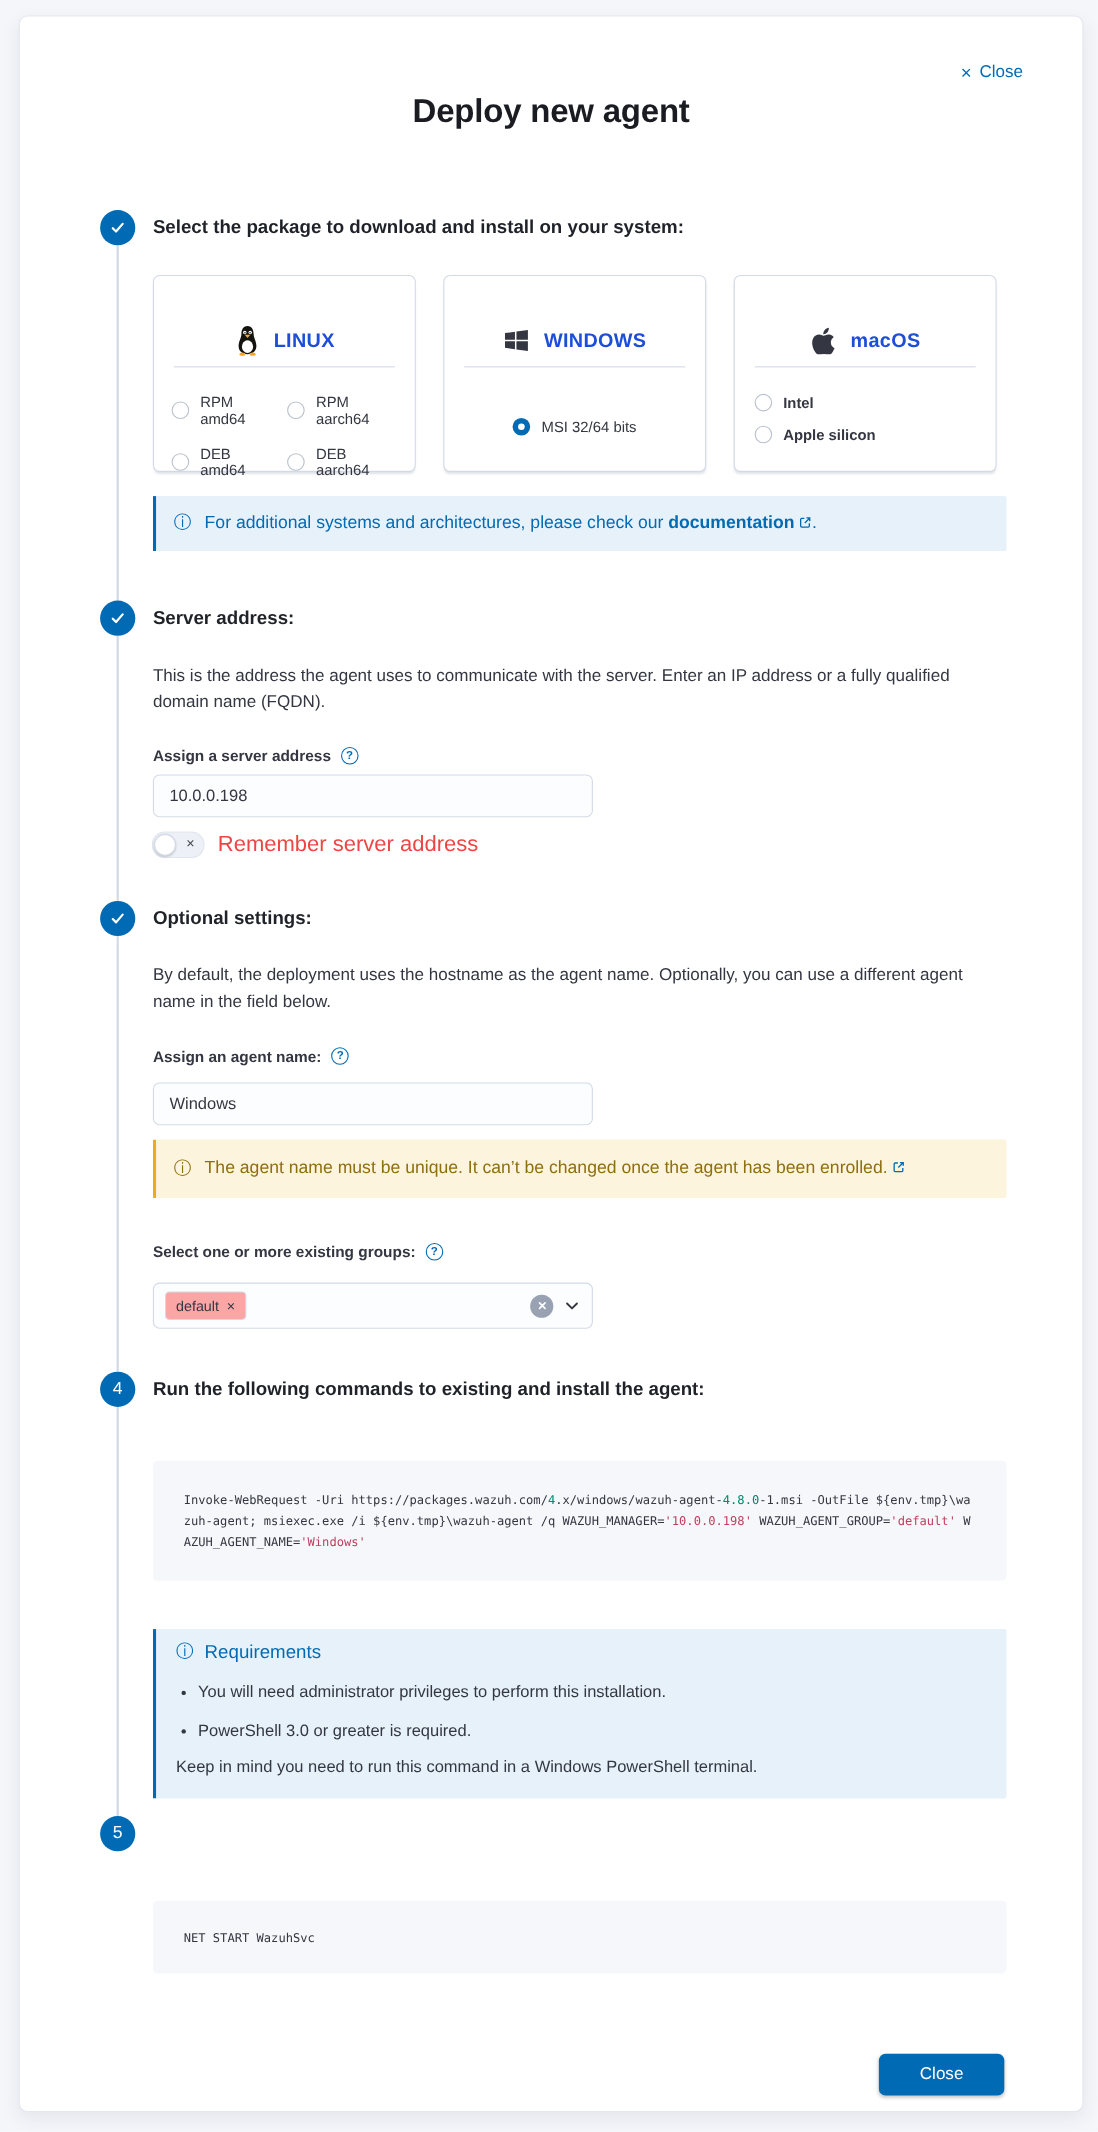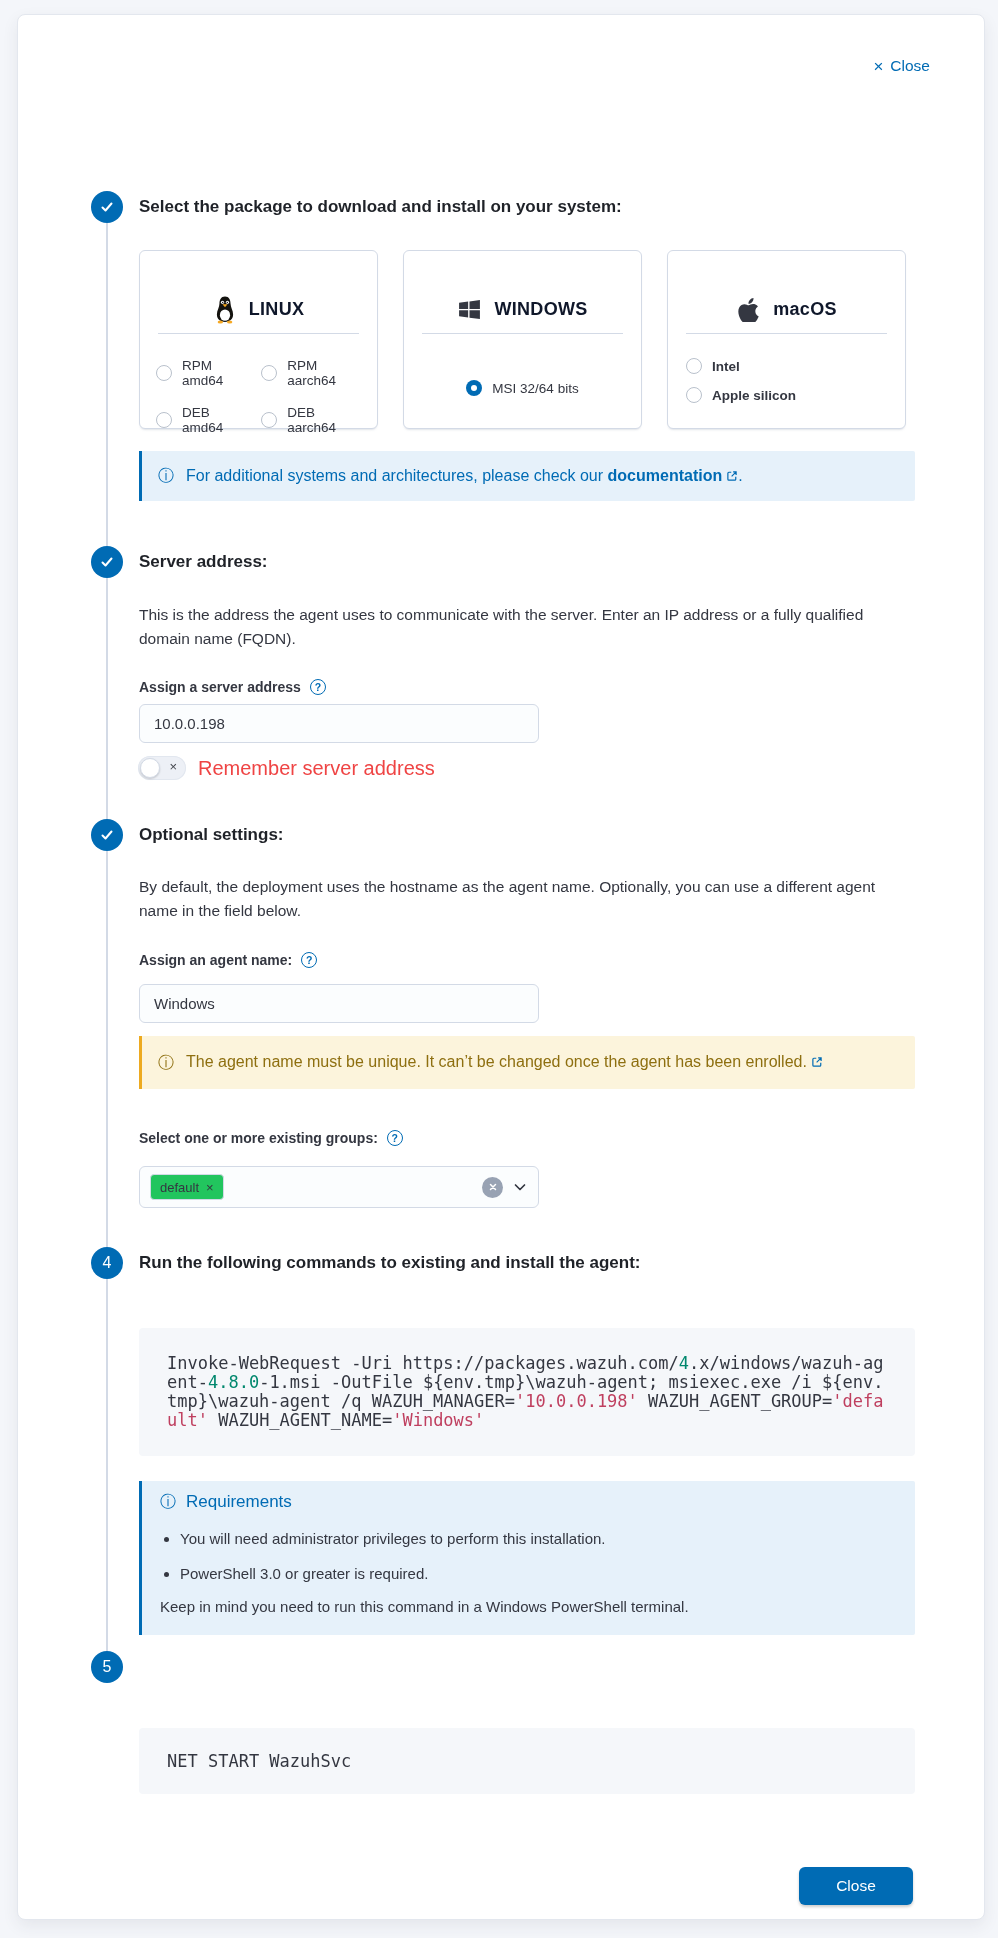--- a/index.html
+++ b/index.html
@@ -43,21 +43,21 @@
 
   
   .cards{left:121px;top:235px;width:767px;display:flex;gap:25px;}
   .card{
     width:239px;height:179px;box-sizing:border-box;
     border:1px solid #d3dae6;border-radius:6px;background:#fff;
     box-shadow:0 2px 2px -1px rgba(152,162,179,.3);
     padding-top:36px;
   }
   .card-title{display:flex;align-items:center;justify-content:center;gap:12px;height:44px;}
-  .card-title .os-name{font-size:18px;font-weight:700;color:#0f172a;letter-spacing:.3px;}
+  .card-title .os-name{font-size:18px;font-weight:700;color:#1d4ed8;letter-spacing:.3px;}
   .card hr{border:none;border-top:1px solid #d3dae6;width:85%;margin:2px auto 0;}
   .opts{padding:0 16px;}
   .opt{display:flex;align-items:center;gap:10px;font-size:13.5px;color:#343741;}
   .radio{
     width:16px;height:16px;border-radius:50%;box-sizing:border-box;
     border:1px solid #b9c1cc;background:#fff;flex:0 0 16px;position:relative;
   }
   .radio.checked{border:none;background:#006BB4;}
   .radio.checked::after{
     content:"";position:absolute;left:5px;top:5px;width:6px;height:6px;border-radius:50%;background:#fff;
@@ -107,35 +107,35 @@
   .switch-label{font-size:20px;color:#ef4444;}
 
   
   .combo{
     left:121px;top:1151px;width:400px;height:42px;box-sizing:border-box;
     background:#fbfdfe;border:1px solid #d3dae6;border-radius:6px;
     display:flex;align-items:center;padding:0 10px;
   }
   .combo-pill{
     display:inline-flex;align-items:center;gap:7px;height:24px;padding:0 9px;
-    background:#22c55e;border:1px solid #d3dae6;border-radius:4px;font-size:13px;color:#343741;
+    background:#fca5a5;border:1px solid #d3dae6;border-radius:4px;font-size:13px;color:#343741;
   }
   .combo-pill .pill-x{font-size:13px;color:#343741;cursor:pointer;}
   .combo-right{margin-left:auto;display:flex;align-items:center;gap:9px;}
   .combo-clear{
     width:21px;height:21px;border-radius:50%;background:#98a2b3;color:#fff;
     display:flex;align-items:center;justify-content:center;font-size:11px;cursor:pointer;
   }
   .chev{cursor:pointer;display:flex;}
 
   
   .codeblock{
     left:121px;width:776px;box-sizing:border-box;background:#f5f7fa;border-radius:4px;
     font-family:"DejaVu Sans Mono","Liberation Mono",monospace;
-    font-size:17px;color:#343741;
+    font-size:11px;color:#343741;
   }
   .code1{top:1313px;padding:26px 28px;}
   .code2{top:1713px;height:66px;display:flex;align-items:center;padding:0 28px;}
   .code-line{line-height:19px;white-space:pre-wrap;word-break:break-all;}
   .tok-p{color:#343741;}
   .tok-n{color:#00876d;}
   .tok-s{color:#bf3f5f;}
 
   
   .req-callout{
@@ -159,20 +159,21 @@
 </style>
 </head>
 <body>
 
 <div class="modal">
 
   <div class="abs close-link">
     <span class="x">×</span>
     <span>Close</span>
   </div>
+  <div class="abs modal-title">Deploy new agent</div>
 
   <div class="abs rail" style="top:208px;height:323px;"></div>
   <div class="abs rail" style="top:563px;height:241px;"></div>
   <div class="abs rail" style="top:836px;height:396px;"></div>
   <div class="abs rail" style="top:1264px;height:372px;"></div>
 
   <div class="abs step-circle" style="top:176px;">
     <svg width="16" height="16" viewBox="0 0 16 16">
         <path d="M3.5 8.5l3 3 6-7" stroke="#fff" stroke-width="2" fill="none" stroke-linecap="round" stroke-linejoin="round"></path>
       </svg>

